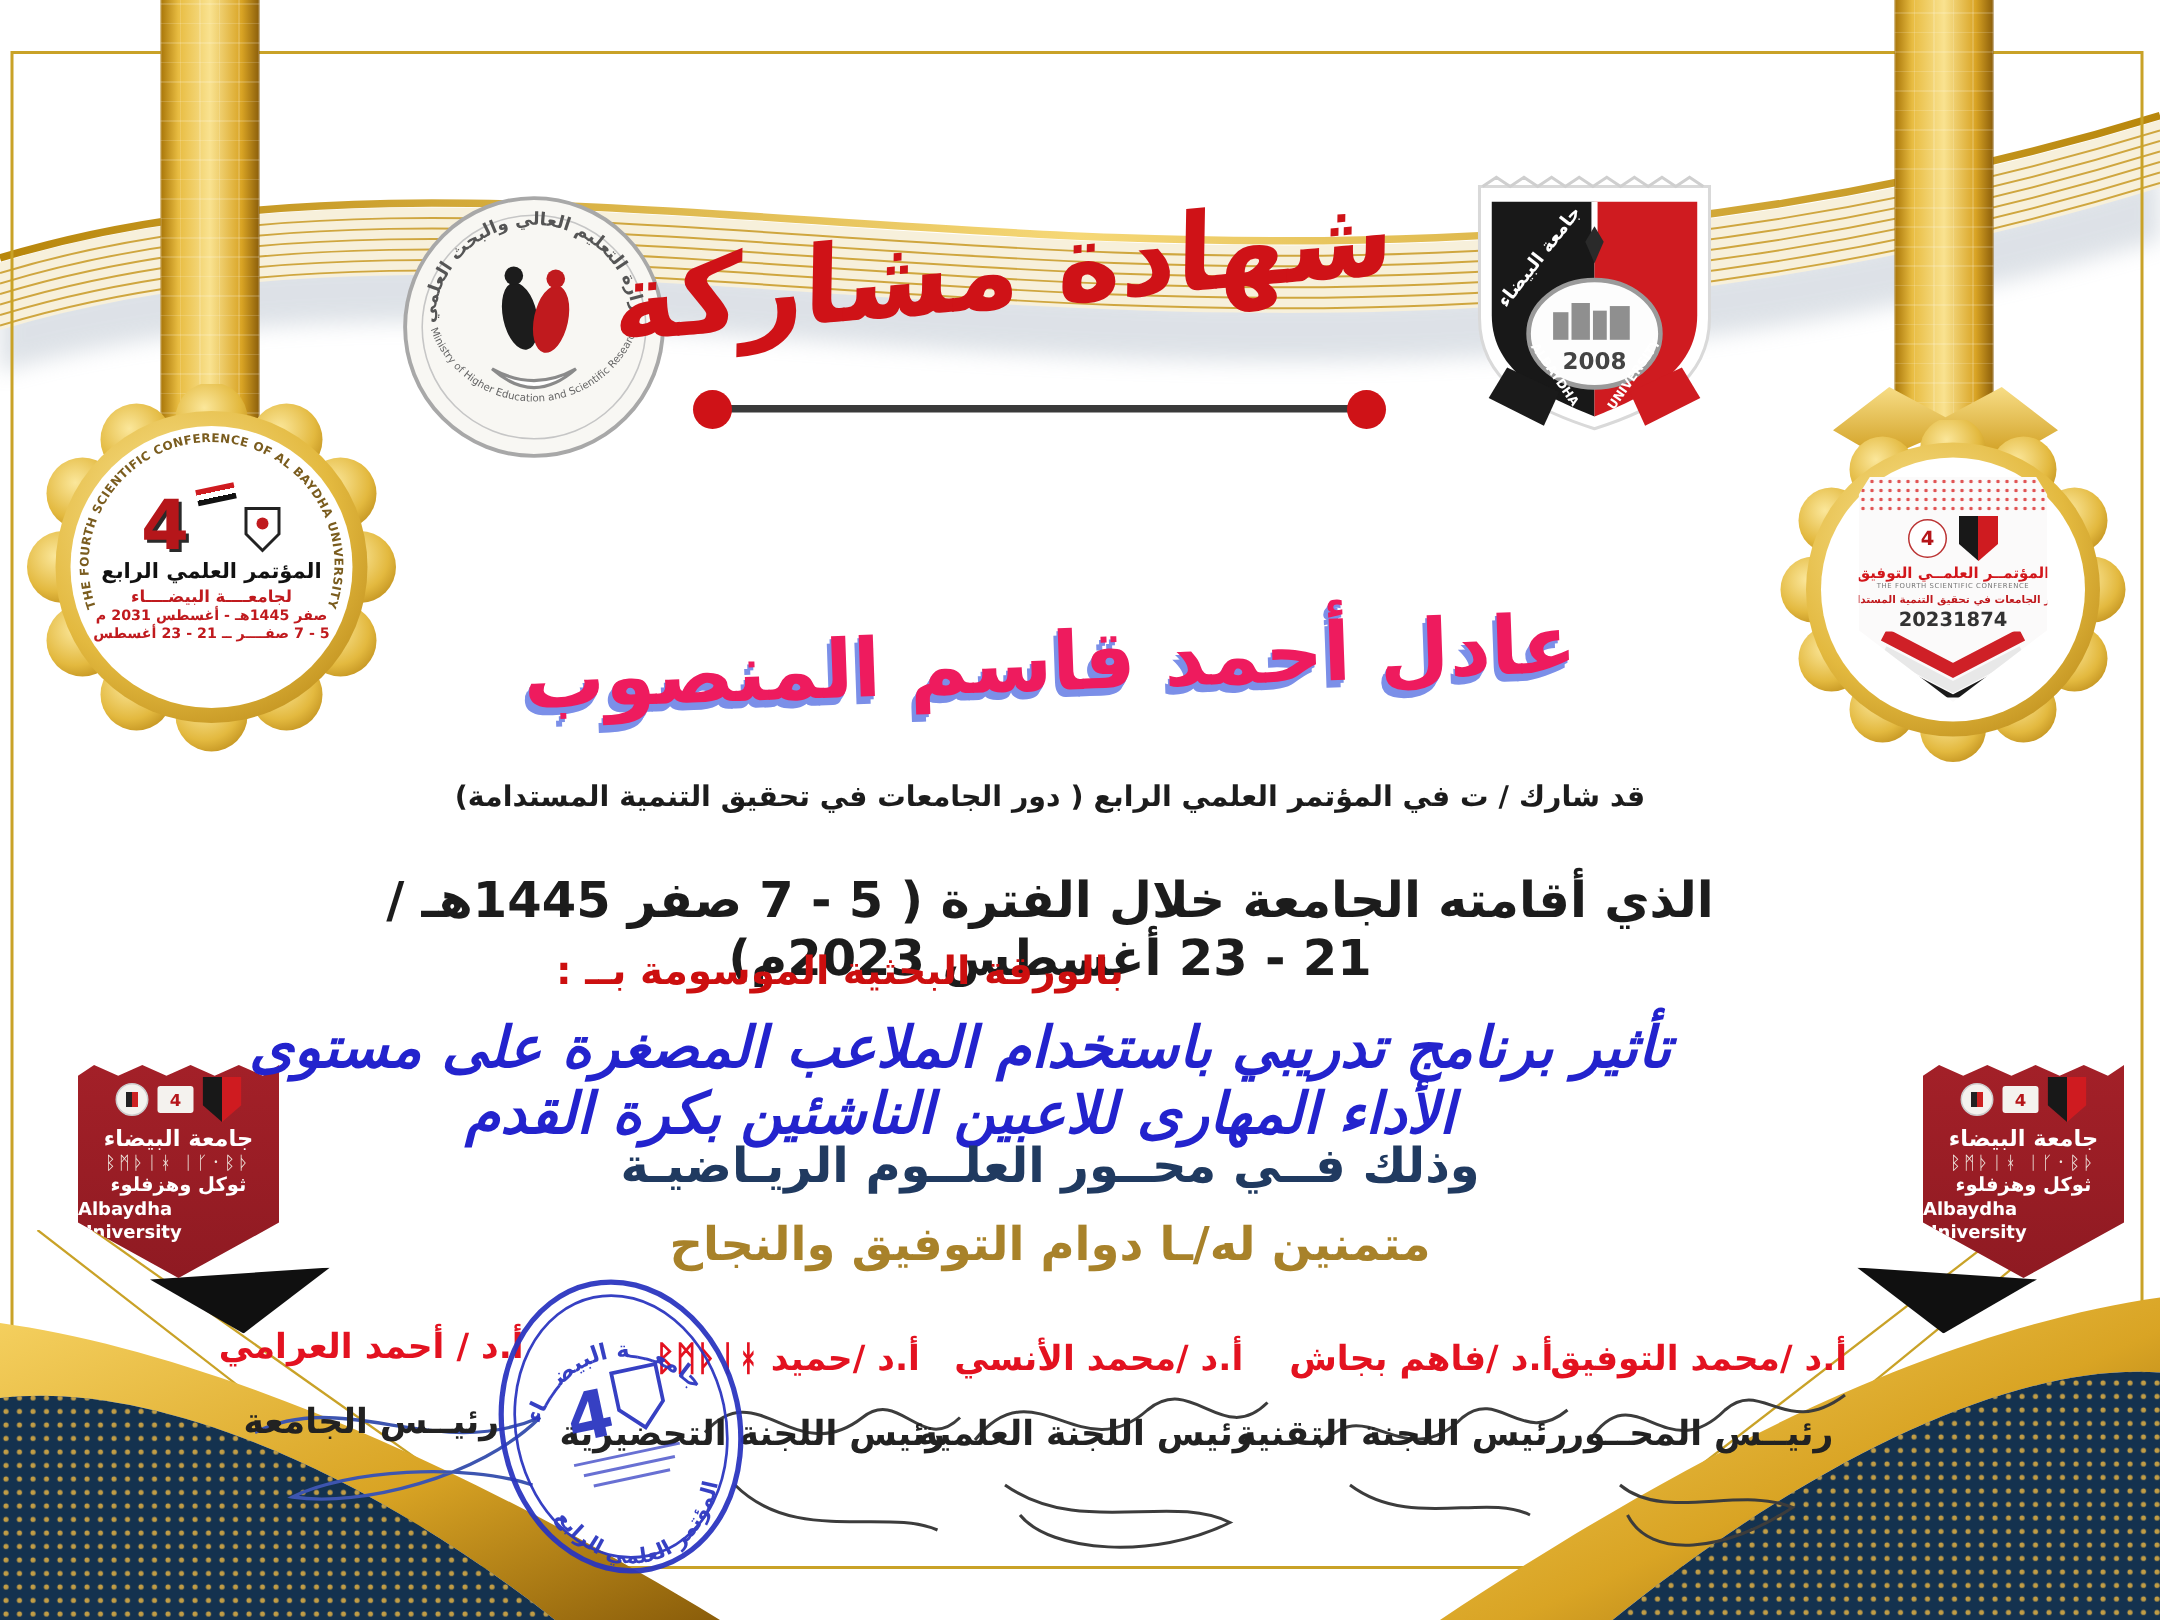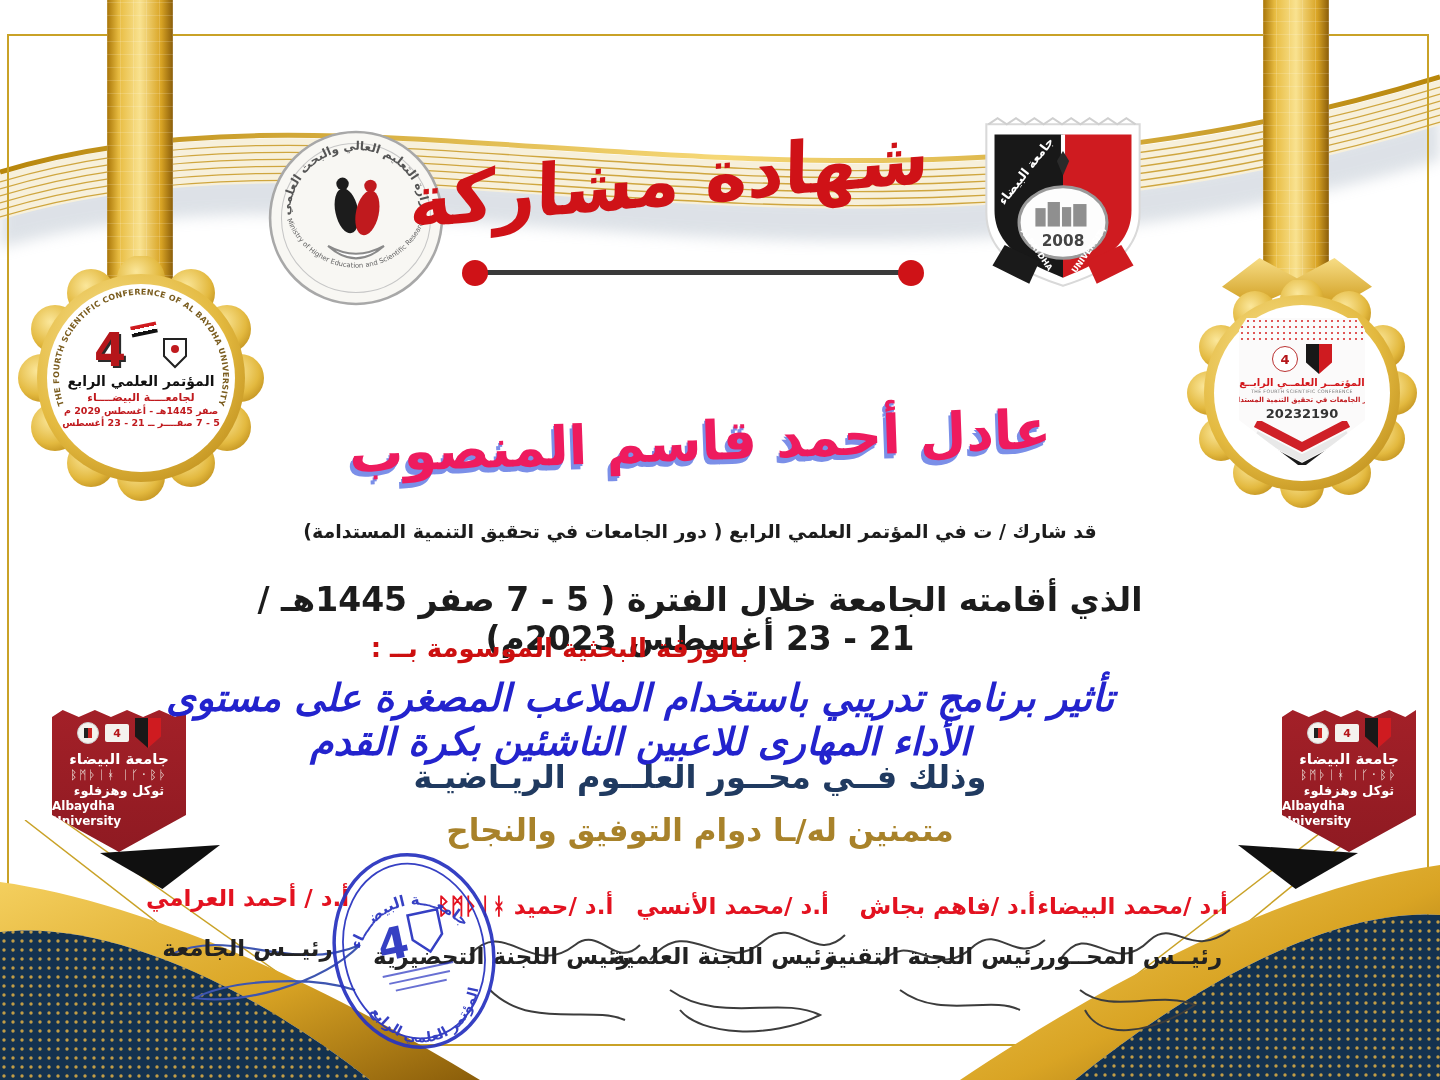--- a/index.html
+++ b/index.html
@@ -242,21 +242,21 @@
       <div class="four-logo">
         <span class="four-digit">4</span>
         <div class="four-flag"></div>
         <svg width="26" height="32" viewBox="0 0 26 32">
           <path d="M2,2 L24,2 L24,19 L13,30 L2,19 Z" fill="#fff" stroke="#222" stroke-width="2"></path>
           <circle cx="13" cy="12" r="4" fill="#c01a1e"></circle>
         </svg>
       </div>
       <div class="medal-conf" dir="rtl">المؤتمر العلمي الرابع</div>
       <div class="medal-univ" dir="rtl">لجامعــــة البيضــــاء</div>
-      <div class="medal-date" dir="rtl">صفر 1445هـ - أغسطس 2029 م</div>
+      <div class="medal-date" dir="rtl">صفر 1445هـ - أغسطس 2031 م</div>
       <div class="medal-date" dir="rtl">5 - 7 صفــــر  ــ  21 - 23 أغسطس</div>
     </div>
   </div>
 
   <div class="abs seal">
     <svg width="248" height="240" viewBox="0 0 248 240">
       <g fill="url(#goldrad)">
         <circle cx="124" cy="20" r="22"></circle>
           <circle cx="171" cy="33" r="22"></circle>
           <circle cx="205" cy="67" r="22"></circle>
@@ -273,26 +273,26 @@
       </g>
       <circle cx="124" cy="113" r="88" fill="#ffffff"></circle>
     </svg>
     <div class="seal-content">
       <div class="seal-shield">
         <div class="seal-shield-top"></div>
         <div class="seal-logos">
           <div class="mini-conf">4</div>
           <div class="mini-univ"></div>
         </div>
-        <div class="seal-conf-ar" dir="rtl">المؤتمــر العلمــي الرابــع</div>
+        <div class="seal-conf-ar" dir="rtl">المؤتمــر العلمــي التوفيق</div>
         <div class="seal-conf-en">THE FOURTH SCIENTIFIC CONFERENCE</div>
         <div class="seal-theme" dir="rtl">دور الجامعات في تحقيق التنمية المستدامة</div>
         <div class="seal-years">
           <span>2023</span>
-          <span>2190</span>
+          <span>1874</span>
         </div>
         <svg width="104" height="44" viewBox="0 0 104 44">
           <path d="M6,2 L52,26 L98,2" stroke="#cf2027" stroke-width="9" fill="none"></path>
           <path d="M6,13 L52,37 L98,13" stroke="#e8e8e8" stroke-width="7" fill="none"></path>
           <path d="M6,23 L52,47 L98,23" stroke="#1a1a1a" stroke-width="9" fill="none"></path>
         </svg>
       </div>
     </div>
   </div>
 
@@ -338,21 +338,21 @@
     <g stroke="#3c3c3c" stroke-width="2" fill="none">
       <path d="M1060,90 C1090,45 1110,110 1150,70 C1175,48 1190,90 1230,60 M1080,120 C1110,145 1160,120 1195,135 C1150,165 1100,170 1085,140"></path>
       <path d="M880,95 C910,55 935,115 975,75 C1000,55 1015,95 1045,70 M900,120 C940,150 990,125 1020,140"></path>
       <path d="M650,90 C690,40 720,110 765,70 C795,45 815,95 845,65 M670,120 C720,155 780,125 820,145 C770,170 700,165 680,140"></path>
       <path d="M470,85 C505,45 530,110 575,75 C600,55 615,100 640,75 M490,120 C530,160 590,135 625,150"></path>
     </g>
     <path d="M170,85 C230,55 290,105 360,75 C320,115 240,135 195,128 C230,110 310,105 355,120" stroke="#3d55b0" stroke-width="2.2" fill="none"></path>
   </svg>
 
   <div class="abs sig" style="left:1025px;top:893px;width:215px;">
-    <div class="sig-name" dir="rtl">أ.د /محمد البيضاء</div>
+    <div class="sig-name" dir="rtl">أ.د /محمد التوفيق</div>
     <div class="sig-title" dir="rtl">رئيــس المحــور</div>
   </div>
   <div class="abs sig" style="left:850px;top:893px;width:195px;">
     <div class="sig-name" dir="rtl">أ.د /فاهم بجاش</div>
     <div class="sig-title" dir="rtl">رئيس اللجنة التقنية</div>
   </div>
   <div class="abs sig" style="left:630px;top:893px;width:205px;">
     <div class="sig-name" dir="rtl">أ.د /محمد الأنسي</div>
     <div class="sig-title" dir="rtl">رئيس اللجنة العلمية</div>
   </div>

